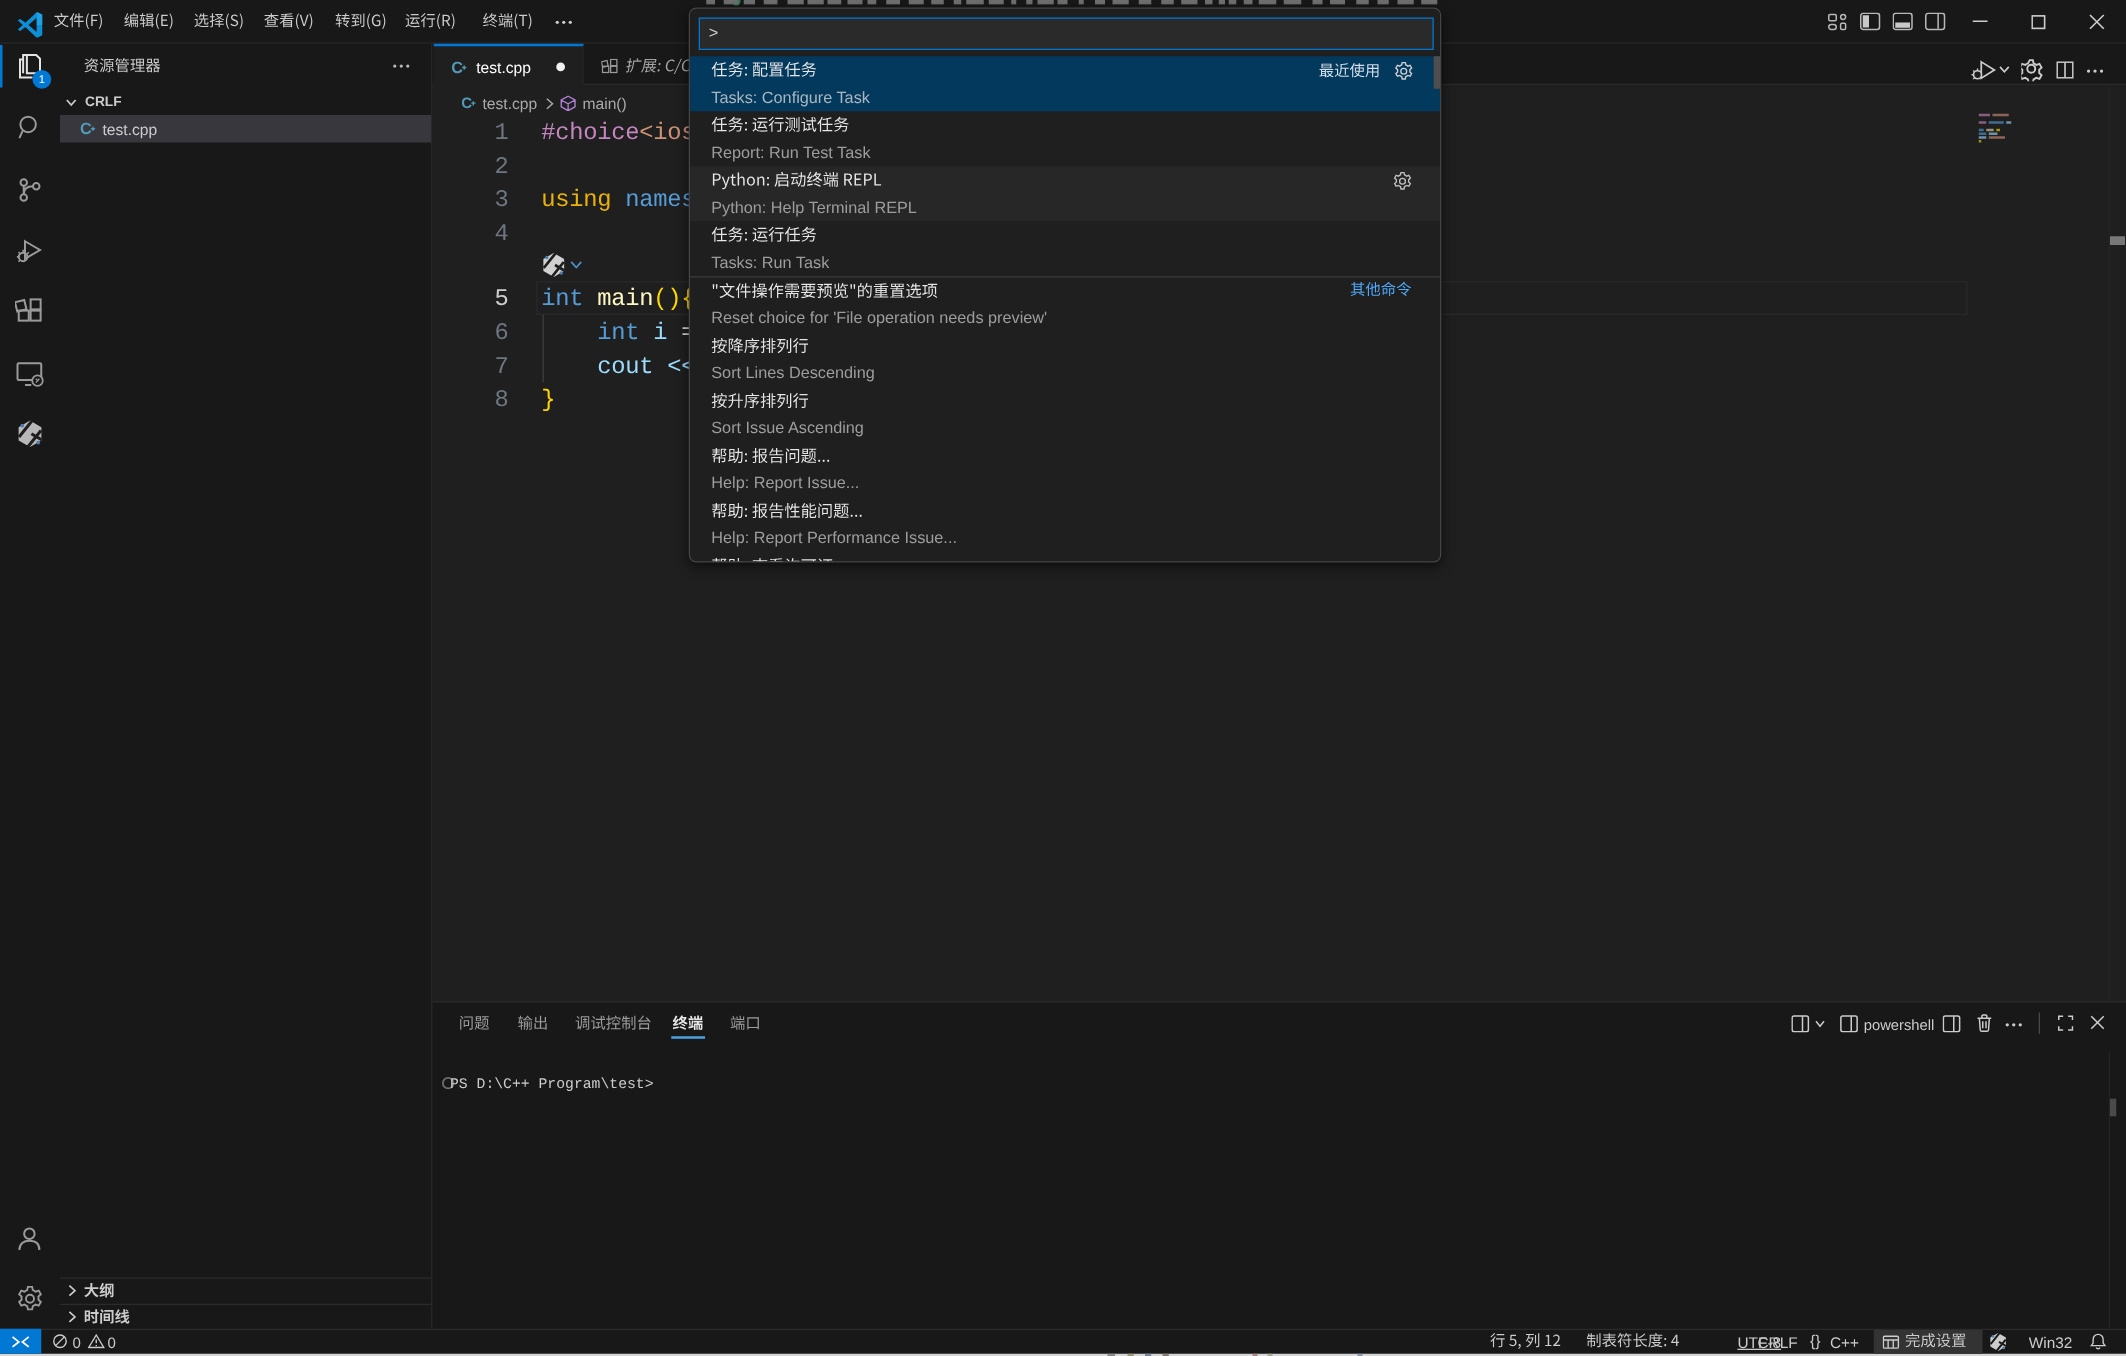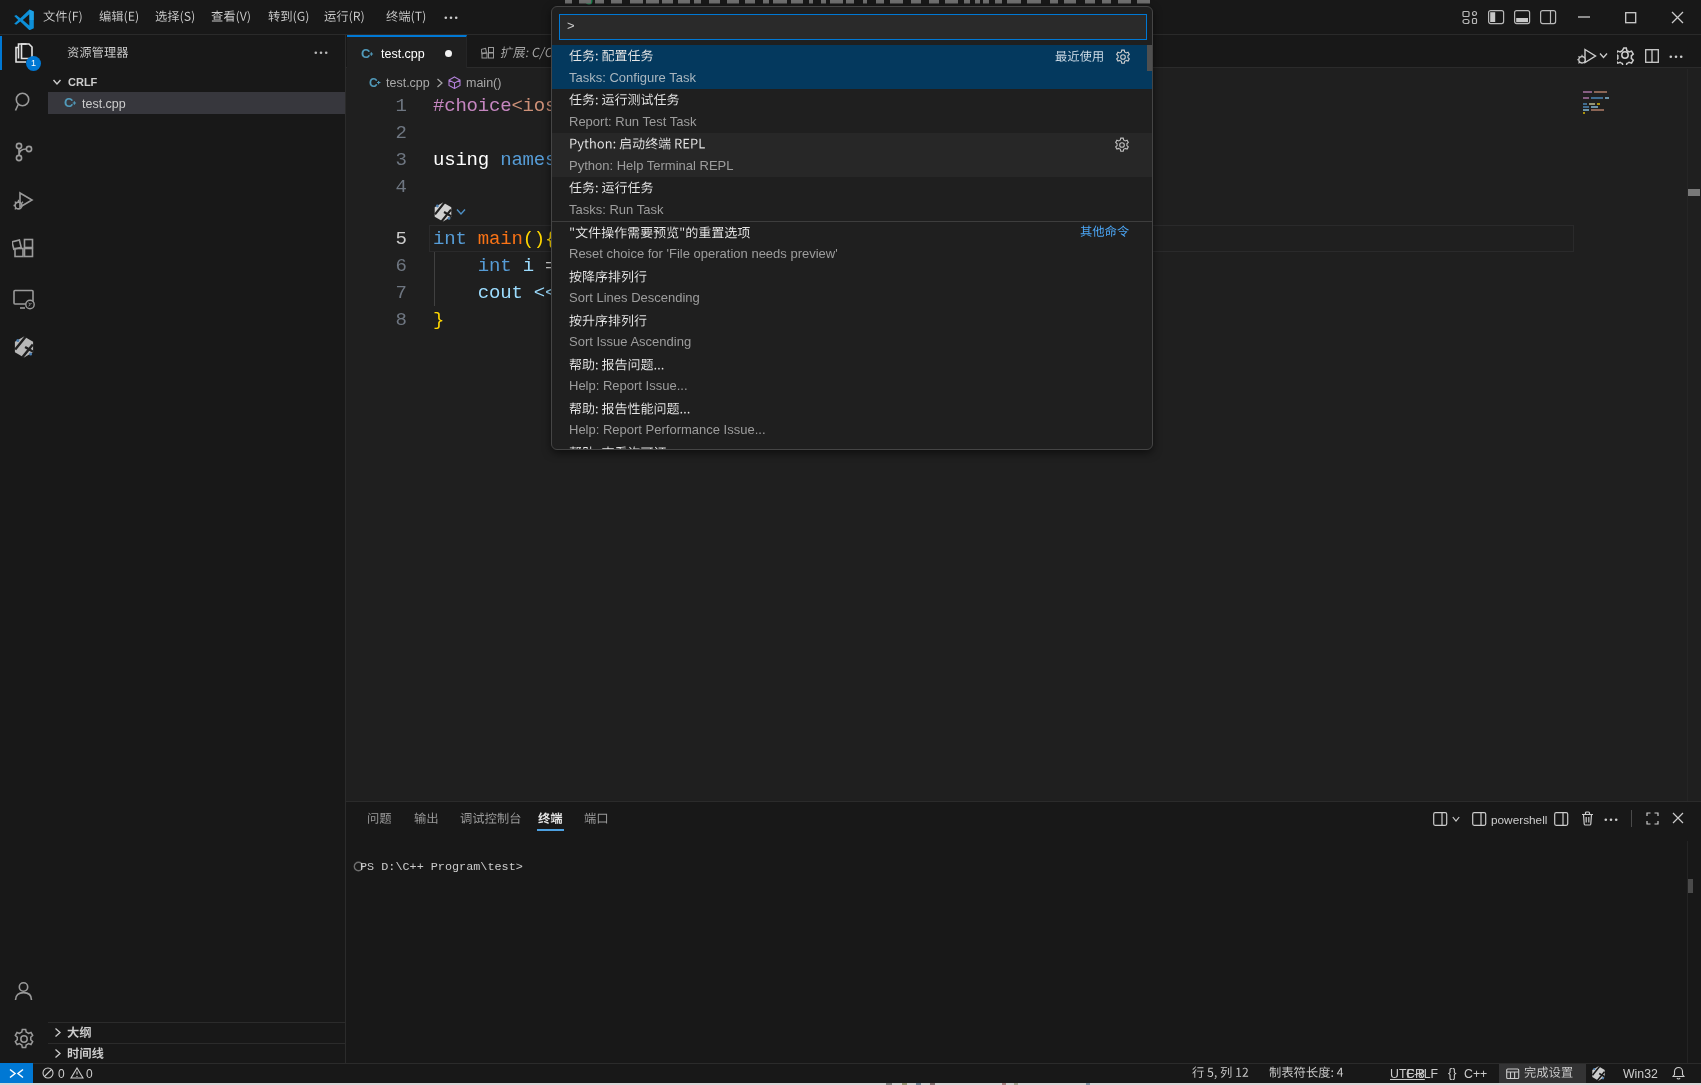--- a/index.html
+++ b/index.html
@@ -333,22 +333,22 @@
 <div style="position:absolute;left:433.5px;top:252px;width:1px;height:54px;background:#404040"></div>
 <div style="position:absolute;left:370px;top:95.0px;width:37px;text-align:right;font:normal 19px &quot;Liberation Mono&quot;,monospace;color:#6e7681">1</div>
 <div style="position:absolute;left:370px;top:122.0px;width:37px;text-align:right;font:normal 19px &quot;Liberation Mono&quot;,monospace;color:#6e7681">2</div>
 <div style="position:absolute;left:370px;top:149.0px;width:37px;text-align:right;font:normal 19px &quot;Liberation Mono&quot;,monospace;color:#6e7681">3</div>
 <div style="position:absolute;left:370px;top:176.0px;width:37px;text-align:right;font:normal 19px &quot;Liberation Mono&quot;,monospace;color:#6e7681">4</div>
 <div style="position:absolute;left:370px;top:228.0px;width:37px;text-align:right;font:normal 19px &quot;Liberation Mono&quot;,monospace;color:#cccccc">5</div>
 <div style="position:absolute;left:370px;top:255.0px;width:37px;text-align:right;font:normal 19px &quot;Liberation Mono&quot;,monospace;color:#6e7681">6</div>
 <div style="position:absolute;left:370px;top:282.0px;width:37px;text-align:right;font:normal 19px &quot;Liberation Mono&quot;,monospace;color:#6e7681">7</div>
 <div style="position:absolute;left:370px;top:309.0px;width:37px;text-align:right;font:normal 19px &quot;Liberation Mono&quot;,monospace;color:#6e7681">8</div>
 <div style="position:absolute;left:433px;top:95.0px;font:500 19px &quot;Liberation Mono&quot;,monospace;letter-spacing:-0.2px;white-space:pre"><span style="color:#C586C0">#choice</span><span style="color:#CE9178">&lt;iostream&gt;</span></div>
-<div style="position:absolute;left:433px;top:149.0px;font:500 19px &quot;Liberation Mono&quot;,monospace;letter-spacing:-0.2px;white-space:pre"><span style="color:#ffffff">using</span><span style="color:#d4d4d4"> </span><span style="color:#569CD6">namespace</span><span style="color:#d4d4d4"> </span><span style="color:#9CDCFE">std</span><span style="color:#d4d4d4">;</span></div>
-<div style="position:absolute;left:433px;top:228.0px;font:500 19px &quot;Liberation Mono&quot;,monospace;letter-spacing:-0.2px;white-space:pre"><span style="color:#569CD6">int</span><span style="color:#d4d4d4"> </span><span style="color:#f97316">main</span><span style="color:#ffd700">(){</span></div>
+<div style="position:absolute;left:433px;top:149.0px;font:500 19px &quot;Liberation Mono&quot;,monospace;letter-spacing:-0.2px;white-space:pre"><span style="color:#eab308">using</span><span style="color:#d4d4d4"> </span><span style="color:#569CD6">namespace</span><span style="color:#d4d4d4"> </span><span style="color:#9CDCFE">std</span><span style="color:#d4d4d4">;</span></div>
+<div style="position:absolute;left:433px;top:228.0px;font:500 19px &quot;Liberation Mono&quot;,monospace;letter-spacing:-0.2px;white-space:pre"><span style="color:#569CD6">int</span><span style="color:#d4d4d4"> </span><span style="color:#fef9c3">main</span><span style="color:#ffd700">(){</span></div>
 <div style="position:absolute;left:433px;top:255.0px;font:500 19px &quot;Liberation Mono&quot;,monospace;letter-spacing:-0.2px;white-space:pre"><span style="color:#d4d4d4">    </span><span style="color:#569CD6">int</span><span style="color:#d4d4d4"> </span><span style="color:#9CDCFE">i</span><span style="color:#d4d4d4"> = </span><span style="color:#b5cea8">10</span><span style="color:#d4d4d4">;</span></div>
 <div style="position:absolute;left:433px;top:282.0px;font:500 19px &quot;Liberation Mono&quot;,monospace;letter-spacing:-0.2px;white-space:pre"><span style="color:#d4d4d4">    </span><span style="color:#9CDCFE">cout</span><span style="color:#d4d4d4"> </span><span style="color:#9CDCFE">&lt;&lt;</span><span style="color:#d4d4d4"> </span><span style="color:#CE9178">"Hello World"</span><span style="color:#d4d4d4">;</span></div>
 <div style="position:absolute;left:433px;top:309.0px;font:500 19px &quot;Liberation Mono&quot;,monospace;letter-spacing:-0.2px;white-space:pre"><span style="color:#ffd700">}</span></div>
 <div style="position:absolute;left:433px;top:202px;width:20px;height:20px;">
     <svg width="20" height="20" viewBox="0 0 20 20">
       <polygon points="10.0,0.4 18.3,5.2 18.3,14.8 10.0,19.6 1.7,14.8 1.7,5.2" fill="#d0d0d0"></polygon>
       <path d="M2.0 12.4 L11.6 0.4 M8.4 19.6 L18.0 7.6 M18.4 14.4 L11.0 10.0" stroke="#1f1f1f" stroke-width="2.2"></path>
       <circle cx="4.4" cy="4.0" r="1.4" fill="#4a7db0"></circle>
       <circle cx="16.0" cy="16.4" r="1.4" fill="#4a7db0"></circle>
     </svg>

